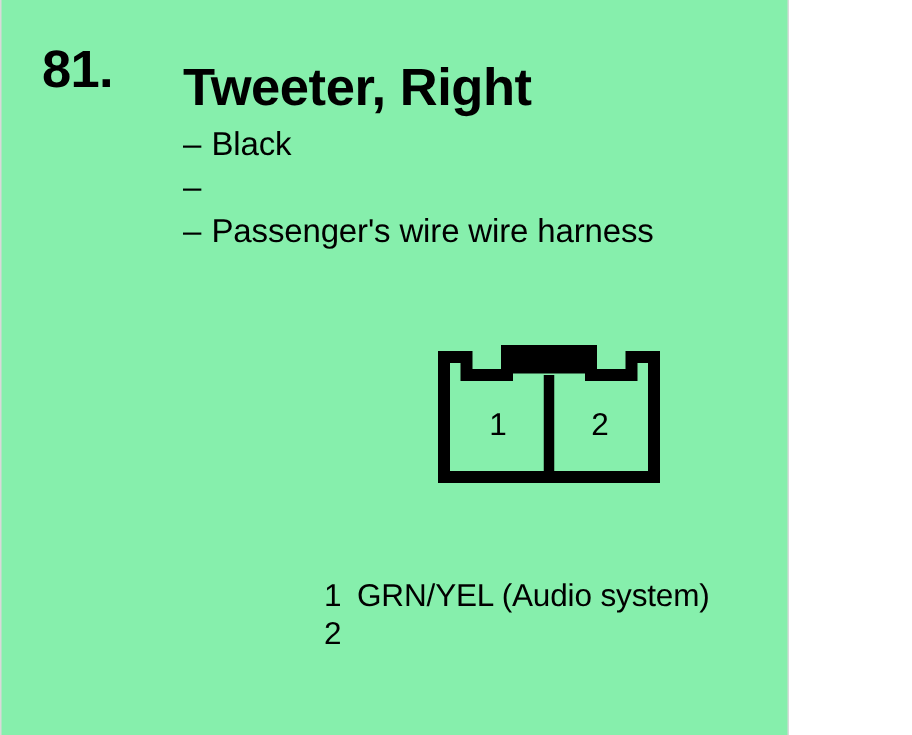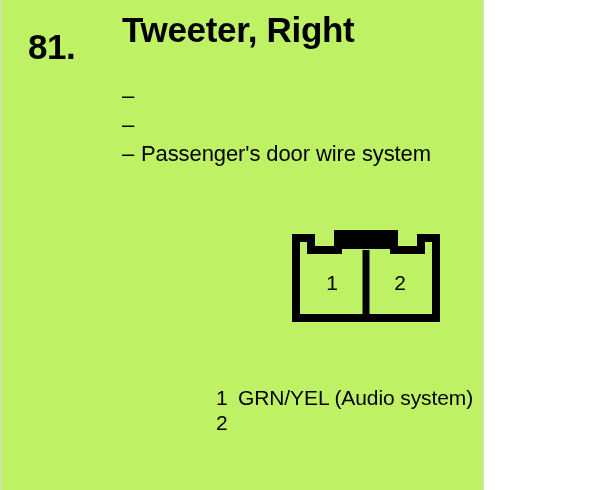--- a/index.html
+++ b/index.html
@@ -7,44 +7,44 @@
     margin: 0;
     padding: 0;
     background: #ffffff;
   }
   body {
     font-family: "Liberation Sans", sans-serif;
     color: #000000;
   }
   #page {
     position: relative;
-    width: 484px;
+    width: 526px;
     height: 490px;
-    background: #bef264;
+    background: #86efac;
     overflow: hidden;
     border-left: 1px solid #d9d9d9;
     border-right: 1px solid #d9d9d9;
     box-sizing: border-box;
   }
 
   
   .hdr-number {
     position: absolute;
     left: 27px;
     top: 27px;
     font-size: 35px;
     font-weight: bold;
     letter-spacing: -0.5px;
     line-height: 40px;
     white-space: nowrap;
   }
   .hdr-title {
     position: absolute;
     left: 121px;
-    top: 10px;
+    top: 39px;
     font-size: 35px;
     font-weight: bold;
     letter-spacing: -0.3px;
     line-height: 40px;
     white-space: nowrap;
   }
 
   
   .attr-list {
     position: absolute;
@@ -118,29 +118,30 @@
 
 <div id="page">
 
   <div class="hdr-number">81.</div>
   <div class="hdr-title">Tweeter, Right</div>
 
   <div class="attr-list">
 
     <div class="attr-row">
       <span class="attr-dash">–</span>
+      <span class="attr-text">Black</span>
     </div>
 
     <div class="attr-row">
       <span class="attr-dash">–</span>
     </div>
 
     <div class="attr-row">
       <span class="attr-dash">–</span>
-      <span class="attr-text">Passenger's door wire system</span>
+      <span class="attr-text">Passenger's wire wire harness</span>
     </div>
 
   </div>
 
   <div class="connector-wrap">
     <svg class="connector-svg" width="152" height="96" viewBox="0 0 152 96">
 
       <path d="M 5,10
                L 20,10
                L 20,22

